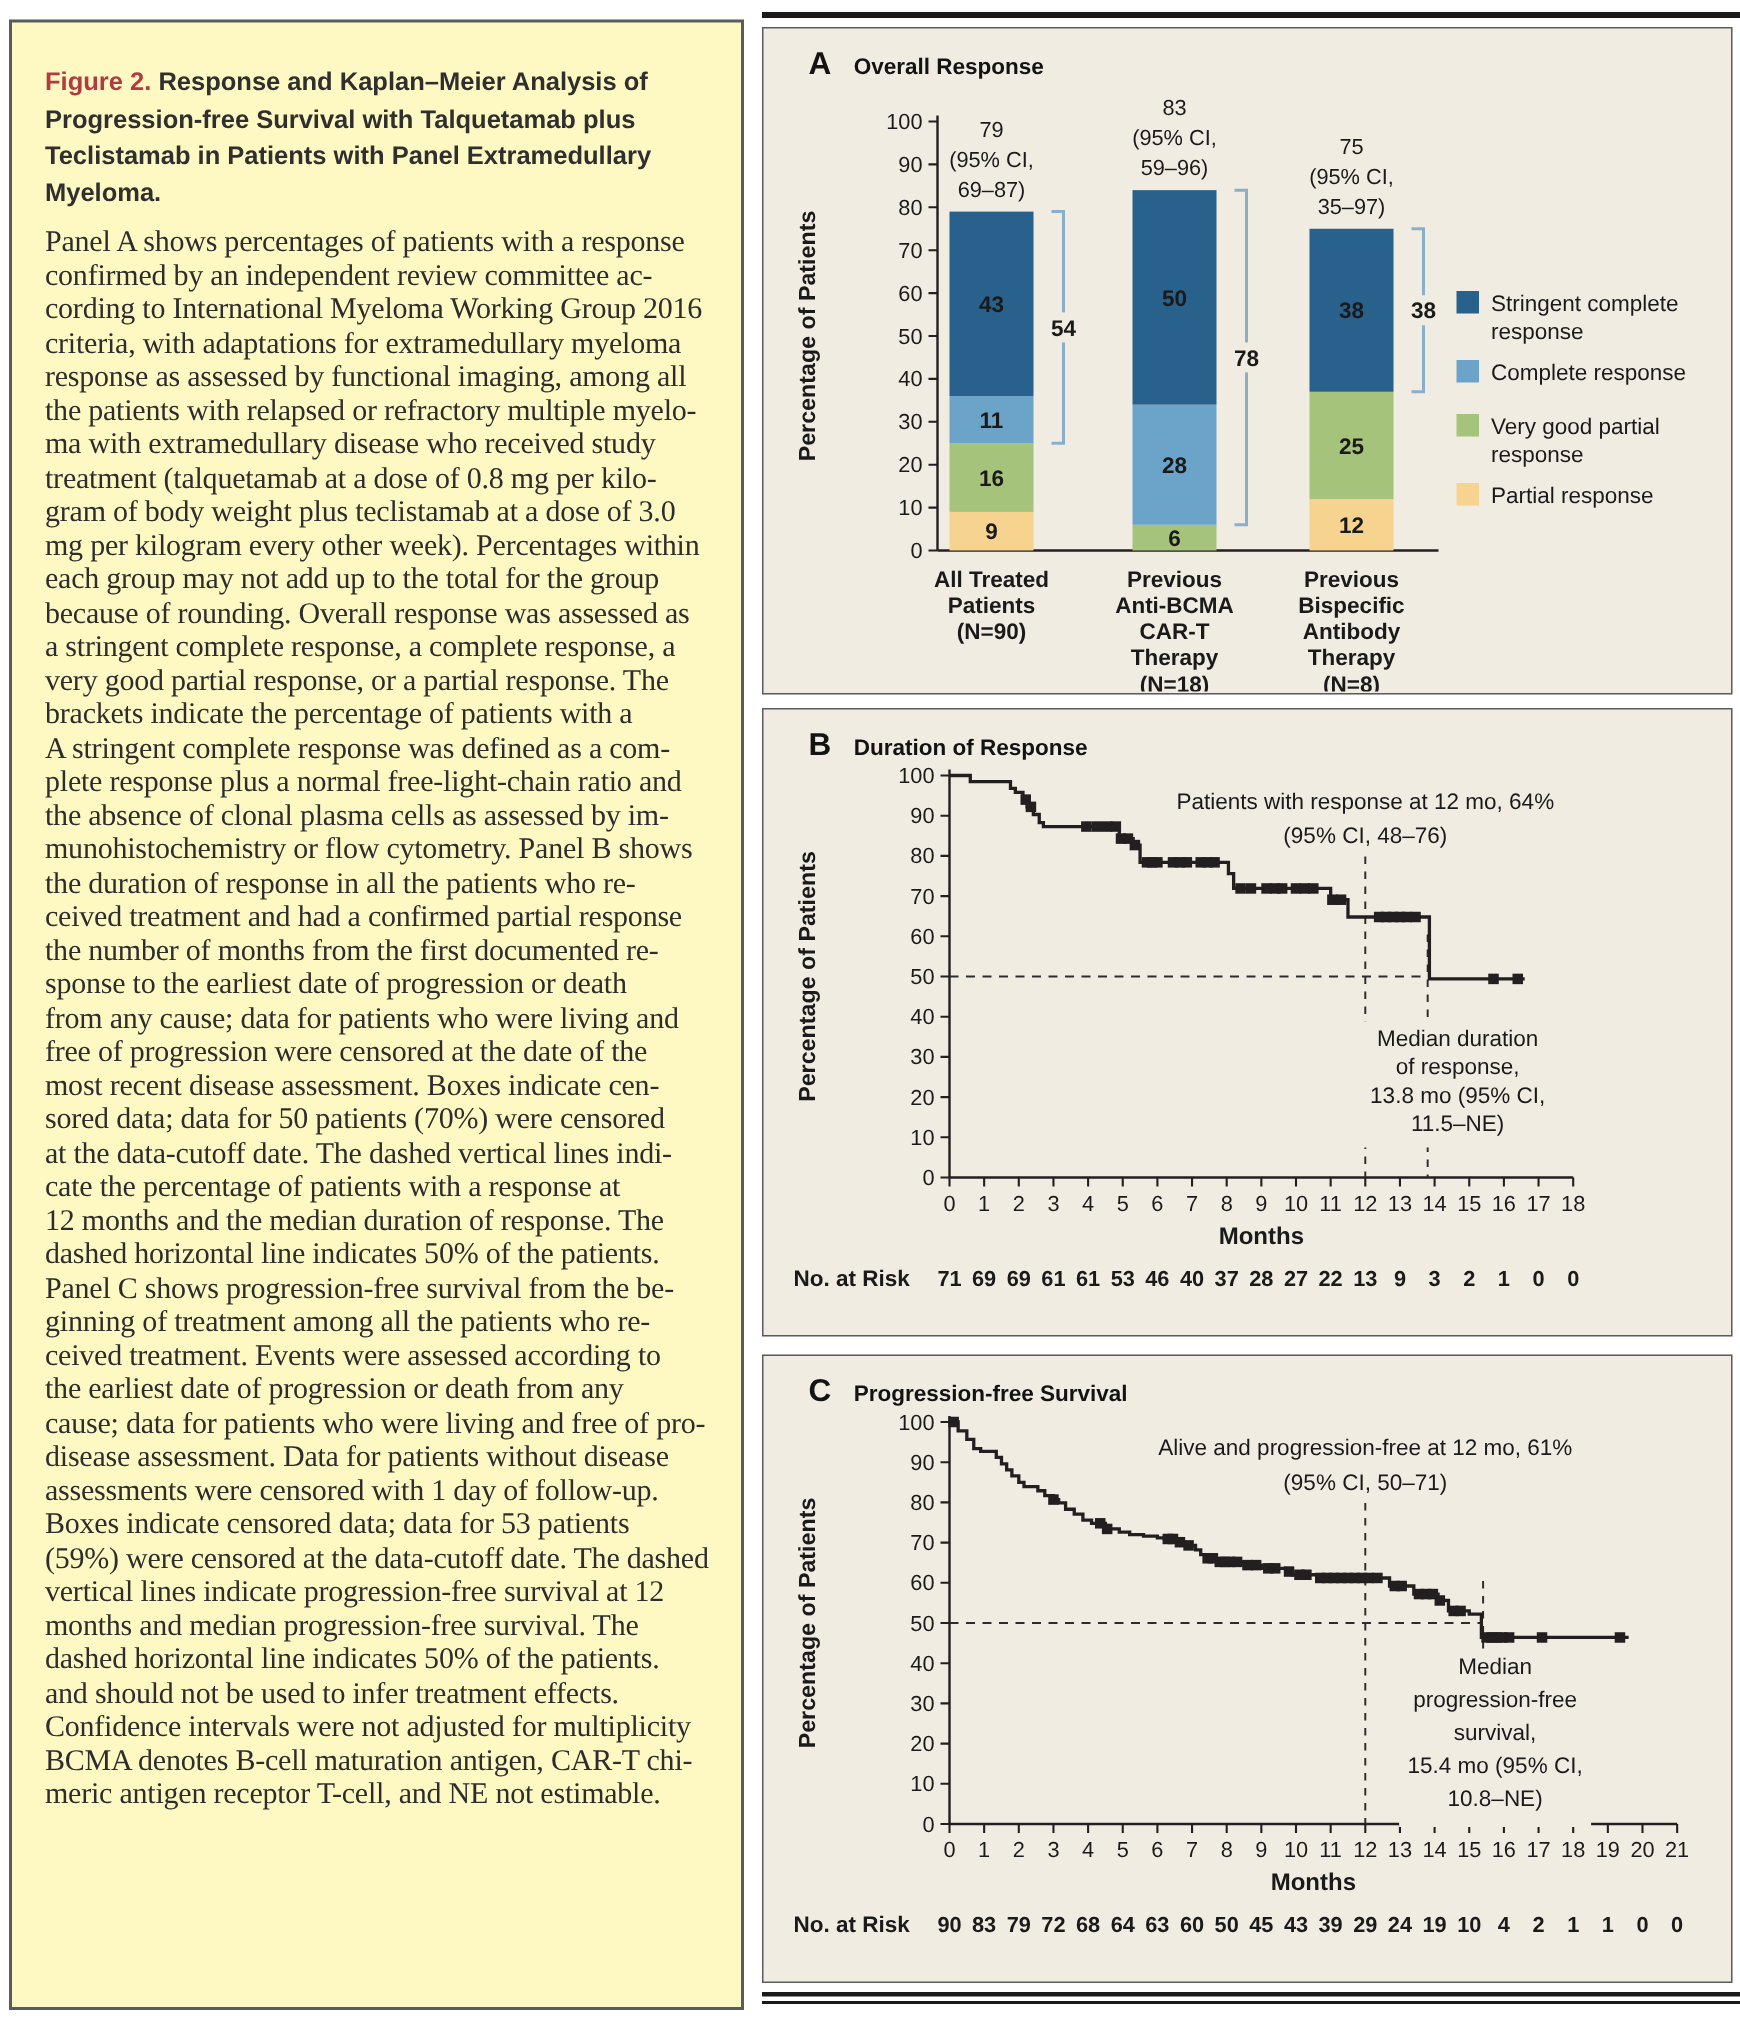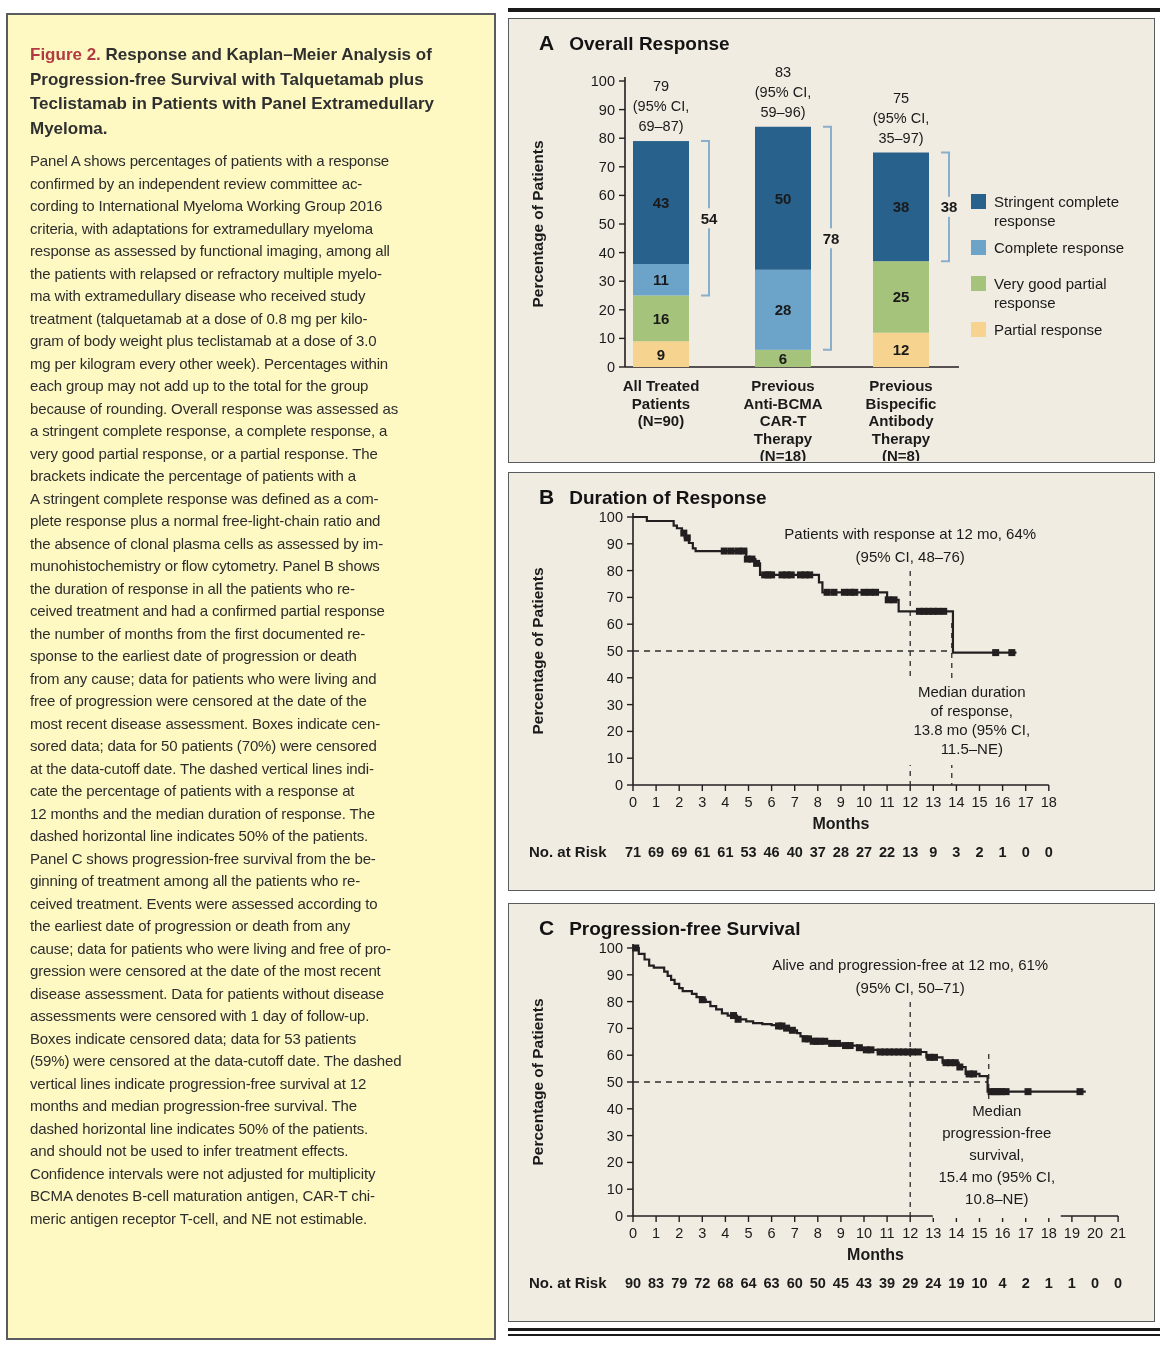--- a/index.html
+++ b/index.html
@@ -4,30 +4,30 @@
 <style>
   html,body{margin:0;padding:0;background:#ffffff;}
   .page{position:relative;width:1160px;height:1352px;background:#ffffff;
         font-family:"Liberation Sans",sans-serif;color:#2d2d2d;overflow:hidden;}
   .rule{position:absolute;background:#1a1a1a;}
   .caption-box{position:absolute;left:6px;top:13px;width:490px;height:1327px;
        box-sizing:border-box;border:2.5px solid #5a5b5e;background:#fef9c3;
        padding:28px 16px 0 22px;}
   .cap-title{font-size:17px;line-height:24.5px;font-weight:bold;color:#2f2f2f;}
   .cap-title .fig-label{color:#b23a42;}
-  .cap-body{margin-top:9px;font-size:15px;line-height:22.5px;color:#2d2d2d;
-       letter-spacing:-0.15px;white-space:nowrap;}
+  .cap-body{margin-top:9px;font-size:20px;line-height:22.5px;color:#2d2d2d;
+       letter-spacing:-0.15px;white-space:nowrap;font-family:Liberation Serif, serif;}
   .panel{position:absolute;left:508px;width:647px;box-sizing:border-box;
        border:1.6px solid #5a5b5e;background:#f1ece2;}
   .panel-a{top:18px;height:445px;}
   .panel-b{top:472px;height:419px;}
   .panel-c{top:903px;height:419px;}
   .panel-header{position:absolute;left:30px;top:12px;display:flex;align-items:baseline;}
   .panel-letter{font-size:21px;font-weight:bold;color:#131313;}
-  .panel-title{font-size:19px;font-weight:bold;color:#131313;margin-left:15px;}
+  .panel-title{font-size:15px;font-weight:bold;color:#131313;margin-left:15px;}
   .panel svg{position:absolute;left:0;top:0;}
   svg text{font-family:"Liberation Sans",sans-serif;fill:#1a1a1a;}
 </style>
 </head>
 <body>
 
 <div class="page">
 
   <div class="rule" style="left:508px;top:8px;width:652px;height:3.5px;"></div>
 
@@ -66,21 +66,20 @@
         <div>sored data; data for 50 patients (70%) were censored</div>
         <div>at the data-cutoff date. The dashed vertical lines indi-</div>
         <div>cate the percentage of patients with a response at</div>
         <div>12 months and the median duration of response. The</div>
         <div>dashed horizontal line indicates 50% of the patients.</div>
         <div>Panel C shows progression-free survival from the be-</div>
         <div>ginning of treatment among all the patients who re-</div>
         <div>ceived treatment. Events were assessed according to</div>
         <div>the earliest date of progression or death from any</div>
         <div>cause; data for patients who were living and free of pro-</div>
-        <div>gression were censored at the date of the most recent</div>
         <div>disease assessment. Data for patients without disease</div>
         <div>assessments were censored with 1 day of follow-up.</div>
         <div>Boxes indicate censored data; data for 53 patients</div>
         <div>(59%) were censored at the data-cutoff date. The dashed</div>
         <div>vertical lines indicate progression-free survival at 12</div>
         <div>months and median progression-free survival. The</div>
         <div>dashed horizontal line indicates 50% of the patients.</div>
         <div>and should not be used to infer treatment effects.</div>
         <div>Confidence intervals were not adjusted for multiplicity</div>
         <div>BCMA denotes B-cell maturation antigen, CAR-T chi-</div>

